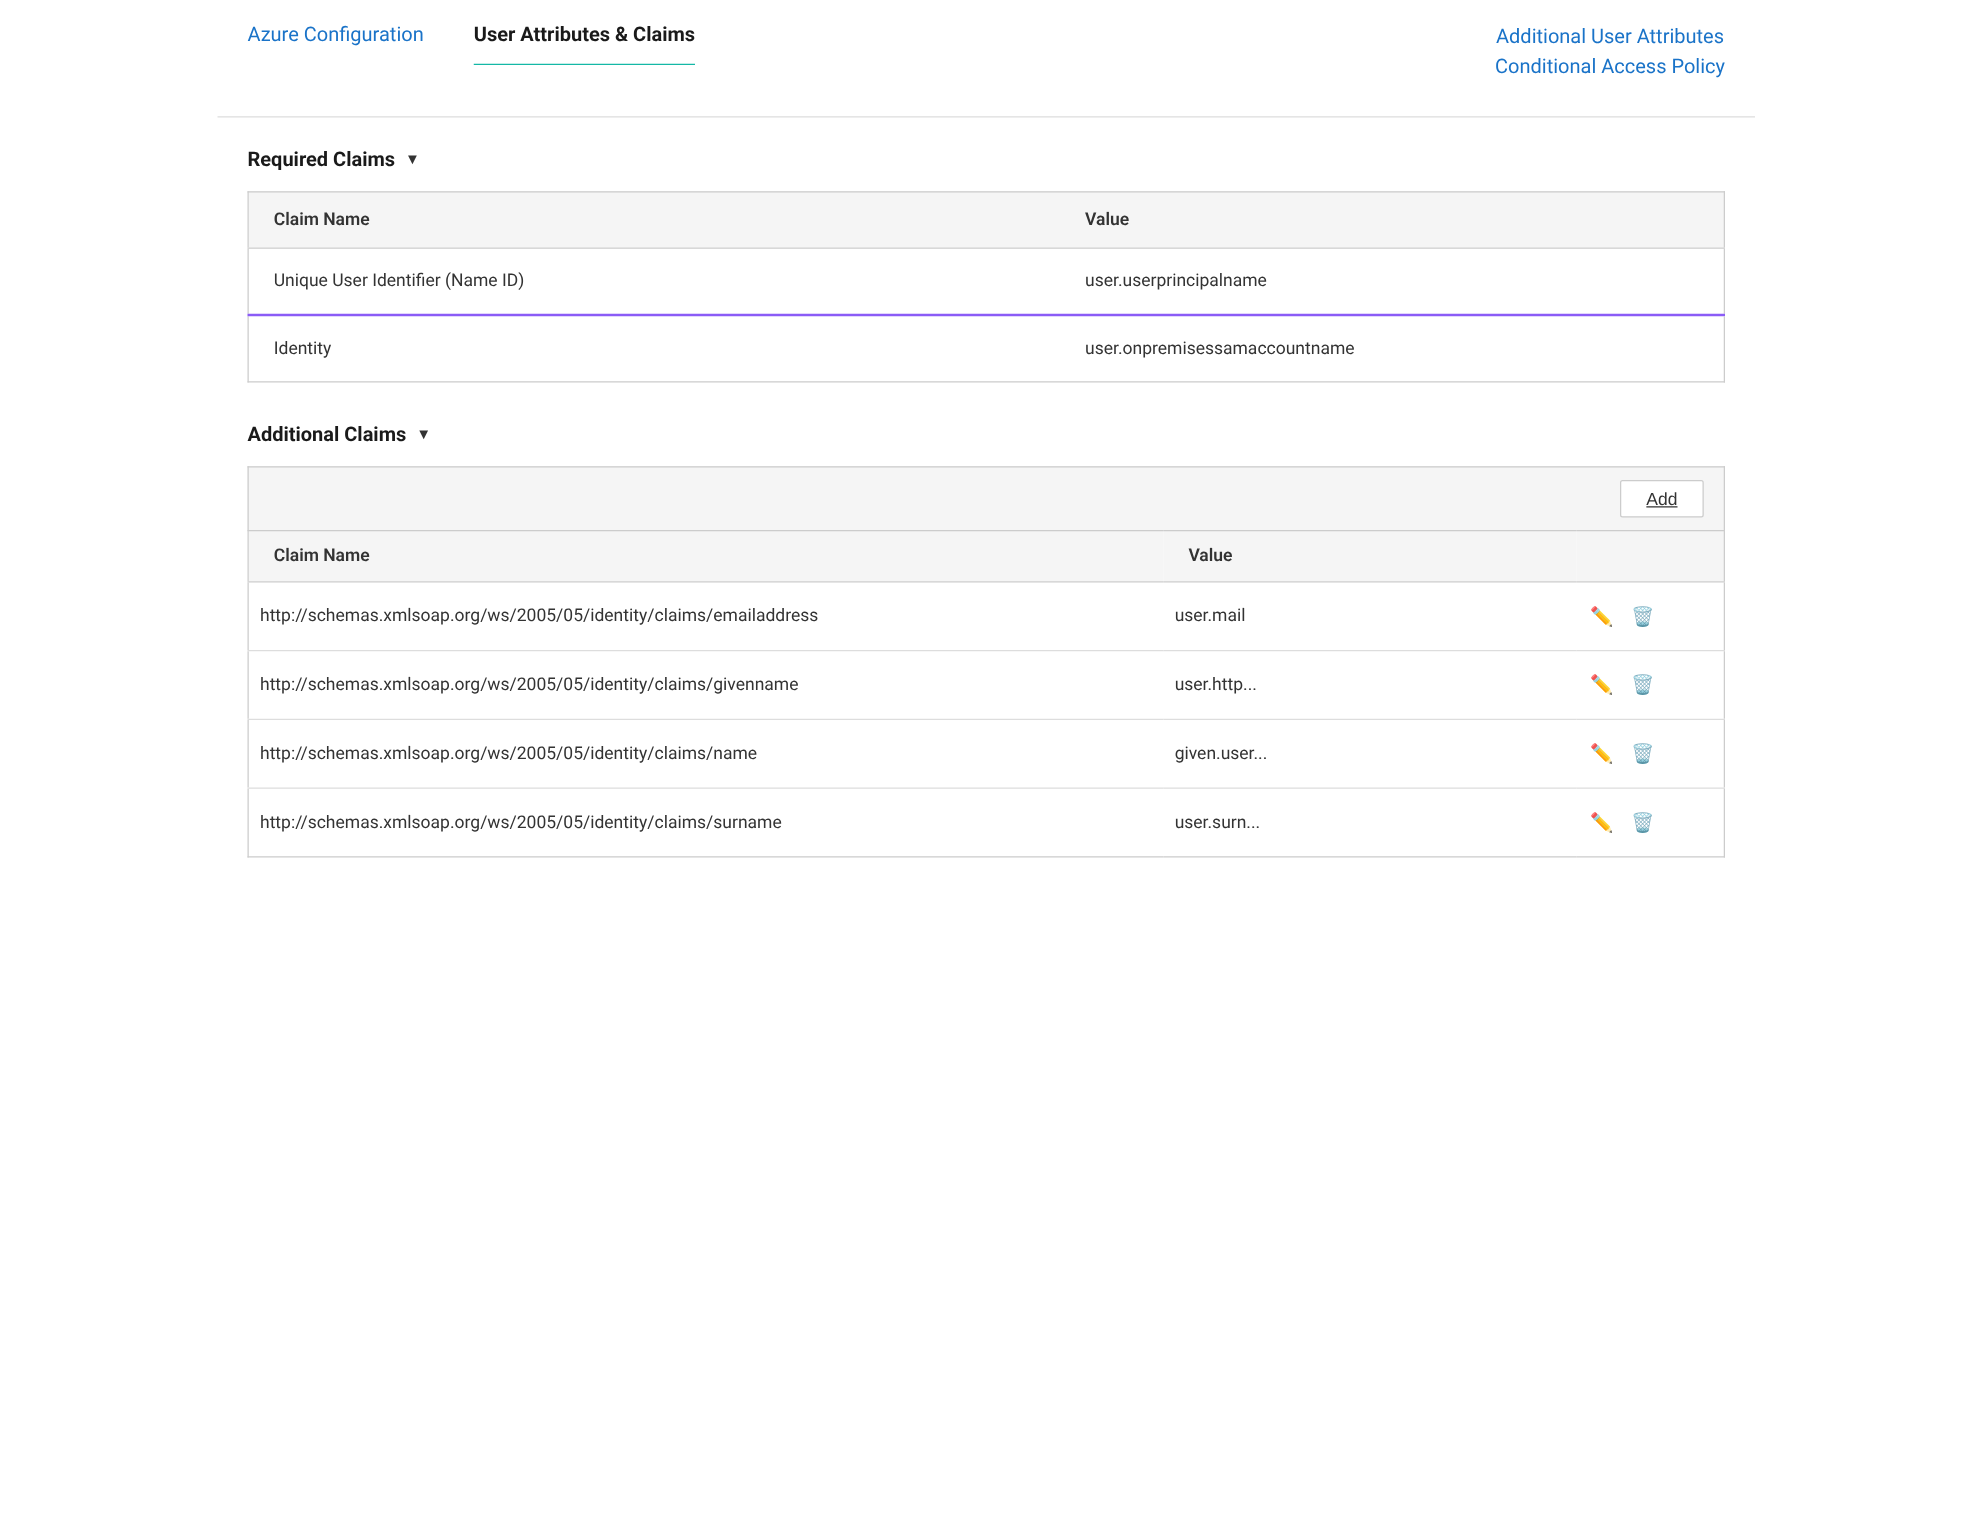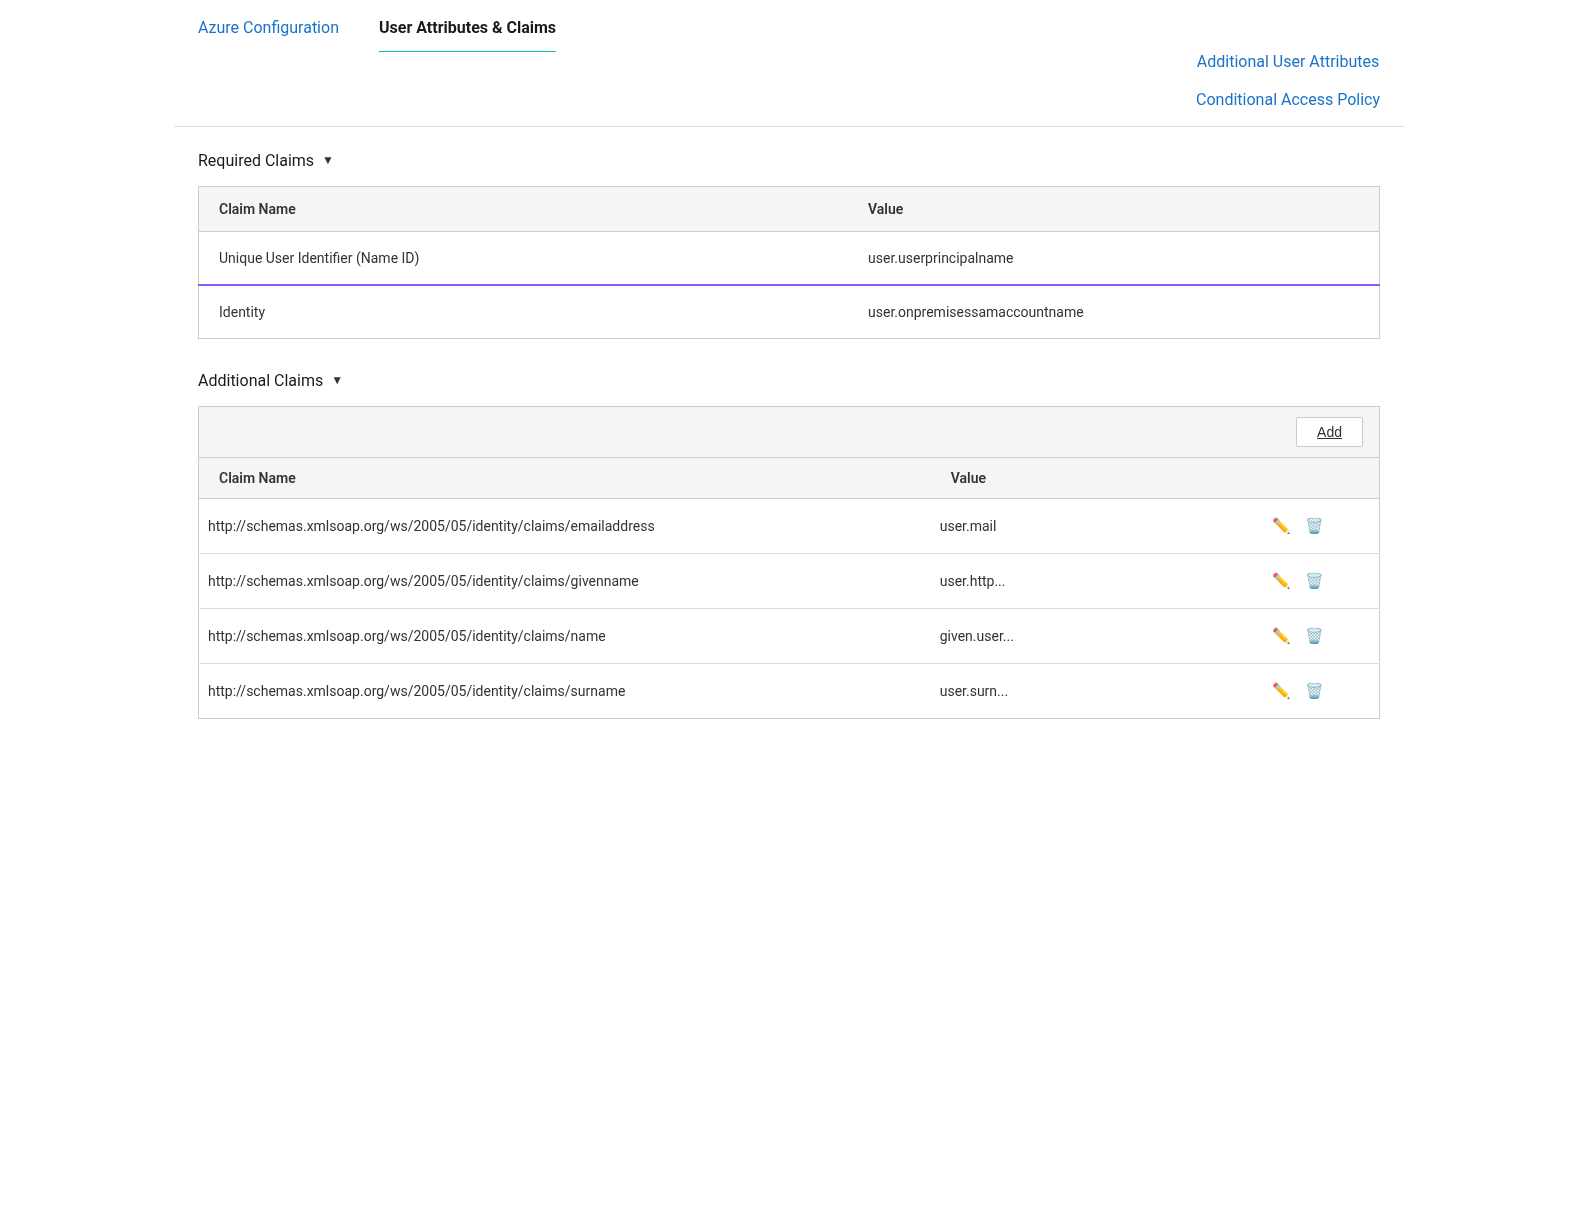--- a/index.html
+++ b/index.html
@@ -12,21 +12,21 @@
     .container {
       max-width: 1230px;
       margin: 0 auto;
       padding: 0;
     }
 
     
     .nav-tabs {
       display: flex;
       align-items: flex-start;
-      padding: 18px 24px 0 24px;
+      padding: 18px 24px 14px 24px;
       border-bottom: 1px solid #ddd;
       gap: 40px;
     }
     .nav-tab {
       font-size: 16px;
       font-weight: 400;
       color: #1a73c8;
       text-decoration: none;
       padding-bottom: 14px;
       cursor: pointer;
@@ -36,43 +36,42 @@
       color: #1a1a1a;
       font-weight: 700;
       border-bottom: 1px solid #14b8a6;
     }
     .nav-tab-group {
       margin-left: auto;
       display: flex;
       flex-direction: column;
       align-items: center;
       padding-bottom: 14px;
-      gap: 16px;
-      margin-top: 33px;
+      gap: 2px;
     }
     .nav-tab-group span {
       color: #1a73c8;
       font-size: 16px;
       cursor: pointer;
       line-height: 1.4;
       text-align: center;
     }
 
     
     .content {
       padding: 24px 24px;
     }
 
     
     .section-header {
       display: flex;
       align-items: center;
       gap: 8px;
       font-size: 16px;
-      font-weight: 400;
+      font-weight: 700;
       color: #1a1a1a;
       margin-bottom: 16px;
       cursor: pointer;
     }
     .section-header .arrow {
       font-size: 12px;
       color: #333;
     }
 
     

